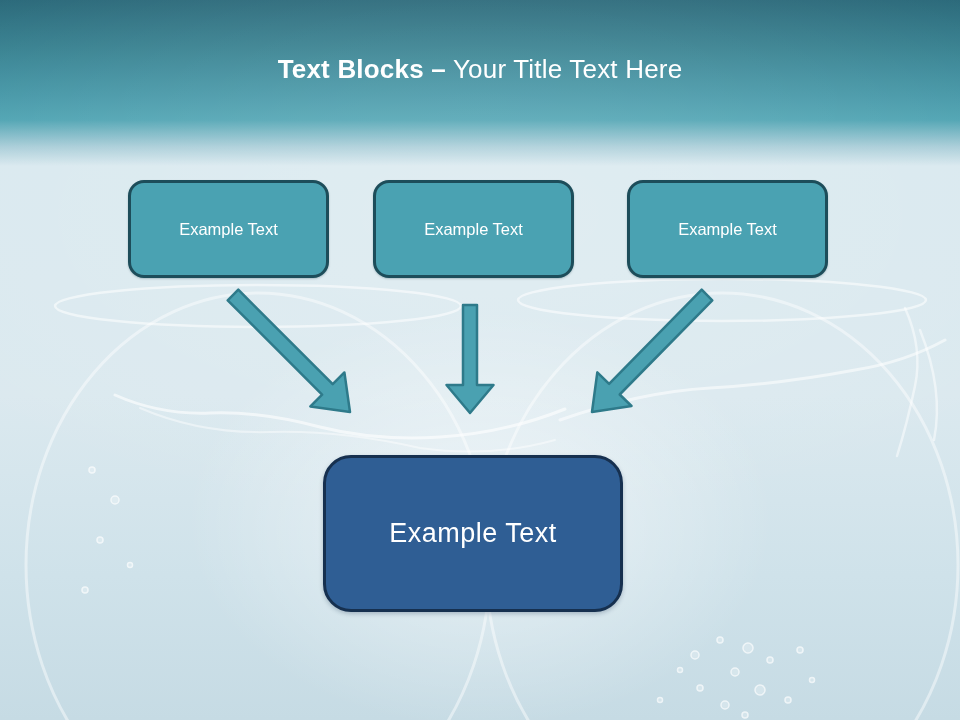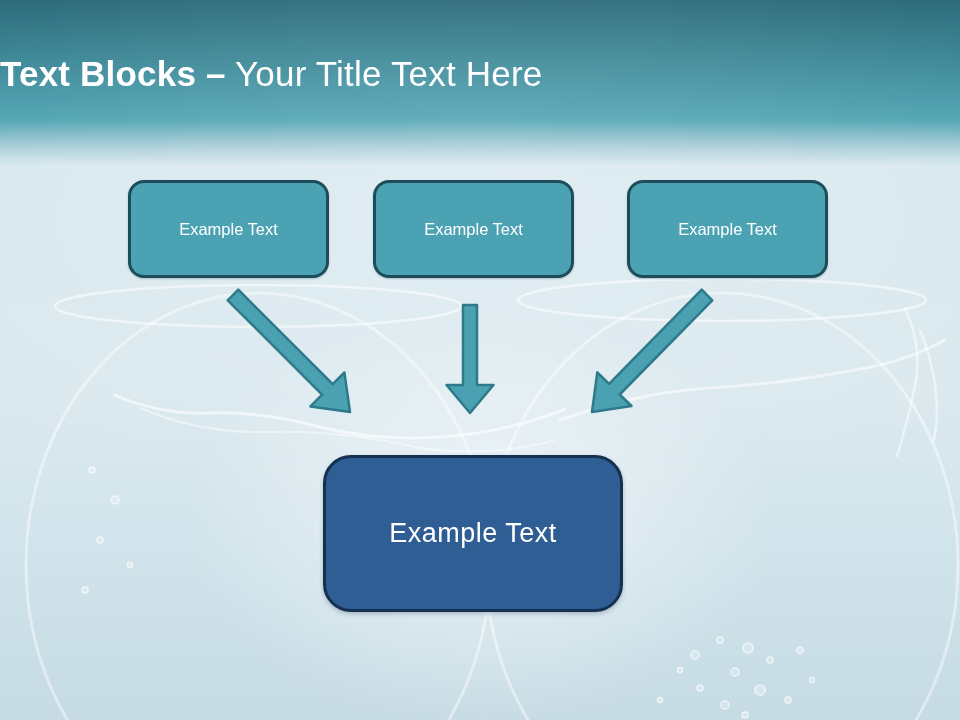--- a/index.html
+++ b/index.html
@@ -27,22 +27,23 @@
       radial-gradient(420px 300px at 50% 72%, rgba(255,255,255,0.55), rgba(255,255,255,0) 70%),
       radial-gradient(900px 420px at 50% 30%, rgba(255,255,255,0.18), rgba(255,255,255,0) 75%);
     pointer-events: none;
   }
   .deco { position: absolute; left: 0; top: 0; pointer-events: none; }
 
   .header-title {
     position: absolute;
     top: 54px; left: 0; right: 0;
     margin: 0;
+    text-align: center;
     color: #ffffff;
-    font-size: 35px;
+    font-size: 26px;
     font-weight: 400;
     letter-spacing: 0.2px;
   }
   .header-title .t-strong { font-weight: 700; }
 
   .block {
     position: absolute;
     width: 201px; height: 98px;
     background: #4aa2b2;
     border: 3px solid #1d4d5a;

